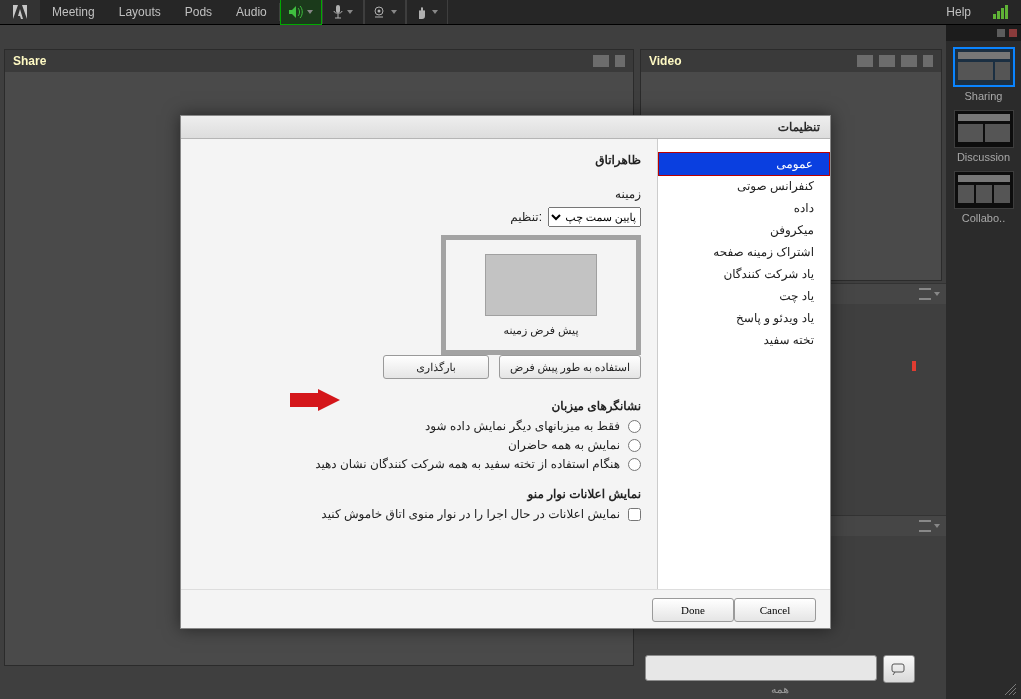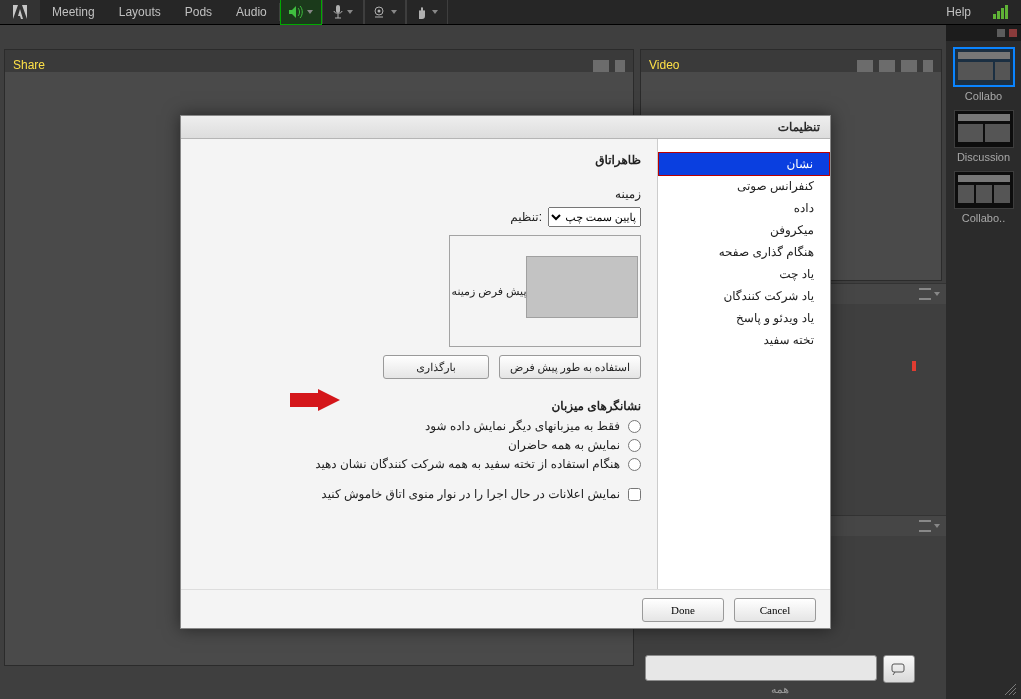--- a/index.html
+++ b/index.html
@@ -77,25 +77,25 @@
 
 
 .pod {
   position:absolute;
   background:#4a4a4a;
   border:1px solid #2b2b2b;
 }
 .pod .pod-head{
   height:22px;
   background:#3a3a3a;
-  color:#fde047;
+  color:#fef9c3;
   font-size:12px;
-  display:flex; align-items:flex-end;
+  display:flex; align-items:center;
   padding:0 8px;
-  font-weight:normal;
+  font-weight:bold;
 }
 .pod .pod-head .pspacer{flex:1;}
 .pod .pod-head .picon{width:16px;height:12px;margin-left:6px;background:#6c6c6c;}
 .pod-share { top:24px; left:4px; width:628px; height:615px; }
 .pod-video { top:24px; left:640px; width:300px; height:230px; }
 
 
 .stub { position:absolute; left:640px; width:300px; height:20px; background:#464646; border-top:1px solid #333; display:flex; align-items:center; justify-content:flex-end; padding-right:6px;}
 .stub .lines{width:12px;height:8px;border-top:2px solid #888;border-bottom:2px solid #888;}
 .stub .dd{width:0;height:0;border-left:3px solid transparent;border-right:3px solid transparent;border-top:4px solid #888;margin-left:3px;}
@@ -161,23 +161,22 @@
 }
 .dlg-main h4{margin:0 0 6px 0;font-size:12px;font-weight:bold;}
 .dlg-main .row-bg{
   display:flex;align-items:center;gap:6px;margin-bottom:8px;
 }
 .dlg-main select{
   font-family:Tahoma;font-size:11px;height:20px;
   direction:rtl;
 }
 .preview{
-  width:190px;height:110px;border:1px solid #a3a3a3;
-  display:flex;flex-direction:row;align-items:center;justify-content:center;
-  margin-bottom:8px;
+  width:190px;height:110px;border:5px solid #a3a3a3;
+  display:flex;flex-direction:column;align-items:center;justify-content:center;
 }
 .preview .pv{width:110px;height:60px;background:#c3c3c3;border:1px solid #a0a0a0;margin-bottom:8px;}
 .preview .cap{font-size:11px;}
 .btnrow{display:flex;gap:10px;direction:rtl;margin-bottom:20px;}
 .btn{
   min-width:84px;height:22px;
   background:linear-gradient(#fff,#e5e5e5);
   border:1px solid #9a9a9a;border-radius:3px;
   font-size:11px;font-family:Tahoma;
   display:flex;align-items:center;justify-content:center;
@@ -185,21 +184,21 @@
   padding:0 10px;
 }
 .section{margin-bottom:16px;}
 .radio-row, .chk-row{
   display:flex;align-items:center;gap:8px;
   font-size:12px;margin:5px 0;direction:rtl;
 }
 .radio-row input, .chk-row input { margin:0; }
 .dlg-foot{
   height:40px;
-  display:flex;align-items:center;justify-content:flex-end;gap:10px;
+  display:flex;align-items:center;justify-content:flex-end;
   padding:0 14px;direction:ltr;
   border-top:1px solid #ddd;
 }
 .dlg-foot .btn{min-width:60px;}
 
 
 .arrow{
   position:absolute;
   left:290px; top:364px;
   width:50px;height:22px;
@@ -311,21 +310,21 @@
       <div class="sq"></div>
       <div class="sq" style="background:#8a3b3b;"></div>
     </div>
     <div class="thumb active">
       <div class="tbar"></div>
         <div class="tbody">
           <div class="c"></div>
           <div class="c" style="flex:.4"></div>
         </div>
     </div>
-    <div class="label">Collabo</div>
+    <div class="label">Sharing</div>
     <div class="thumb">
       <div class="tbar"></div>
         <div class="tbody">
           <div class="c"></div>
           <div class="c"></div>
         </div>
     </div>
     <div class="label">Discussion</div>
     <div class="thumb">
       <div class="tbar"></div>
@@ -335,27 +334,27 @@
           <div class="c"></div>
         </div>
     </div>
     <div class="label">Collabo..</div>
   </div>
 
   <div class="dialog">
     <div class="dlg-title">تنظیمات</div>
     <div class="dlg-body">
       <div class="dlg-side">
-        <div class="sitem sel">نشان</div>
+        <div class="sitem sel">عمومی</div>
         <div class="sitem">کنفرانس صوتی</div>
         <div class="sitem">داده</div>
         <div class="sitem">میکروفن</div>
-        <div class="sitem">هنگام گذاری صفحه</div>
+        <div class="sitem">اشتراک زمینه صفحه</div>
+        <div class="sitem">یاد شرکت کنندگان</div>
         <div class="sitem">یاد چت</div>
-        <div class="sitem">یاد شرکت کنندگان</div>
         <div class="sitem">یاد ویدئو و پاسخ</div>
         <div class="sitem">تخته سفید</div>
       </div>
 
       <div class="dlg-main">
         <div class="section">
           <h4>ظاهراتاق</h4>
           <div style="margin-bottom:6px;margin-top:20px;">زمینه</div>
           <div class="row-bg">
             <select>
@@ -383,20 +382,21 @@
             <input type="radio" name="cur" style="">
             <span>نمایش به همه حاضران</span>
           </label>
           <label class="radio-row">
             <input type="radio" name="cur" style="">
             <span>هنگام استفاده از تخته سفید به همه شرکت کنندگان نشان دهید</span>
           </label>
         </div>
 
         <div class="section">
+          <h4>نمایش اعلانات نوار منو</h4>
           <label class="chk-row">
             <input type="checkbox" style="">
             <span>نمایش اعلانات در حال اجرا را در نوار منوی اتاق خاموش کنید</span>
           </label>
         </div>
       </div>
     </div>
     <div class="dlg-foot">
       <div class="btn">Done</div>
       <div class="btn">Cancel</div>

